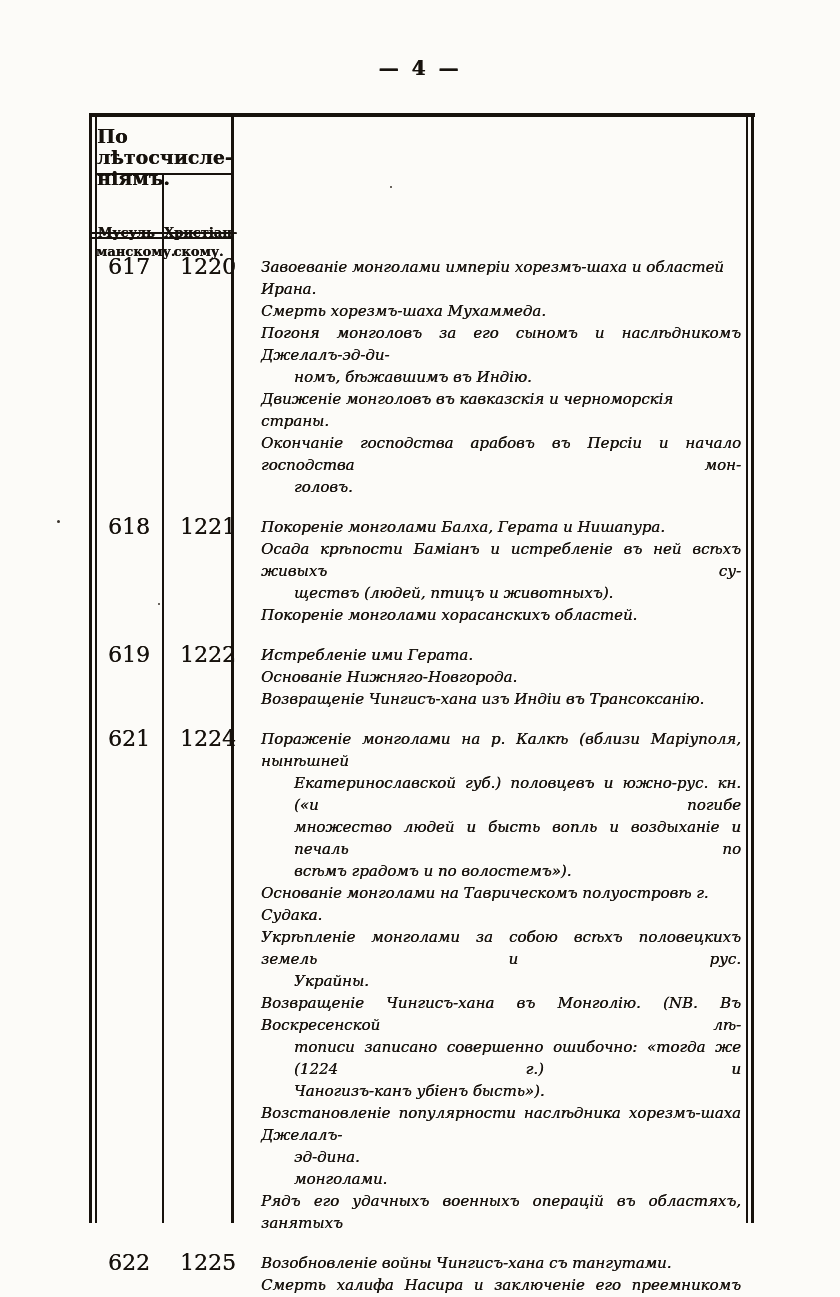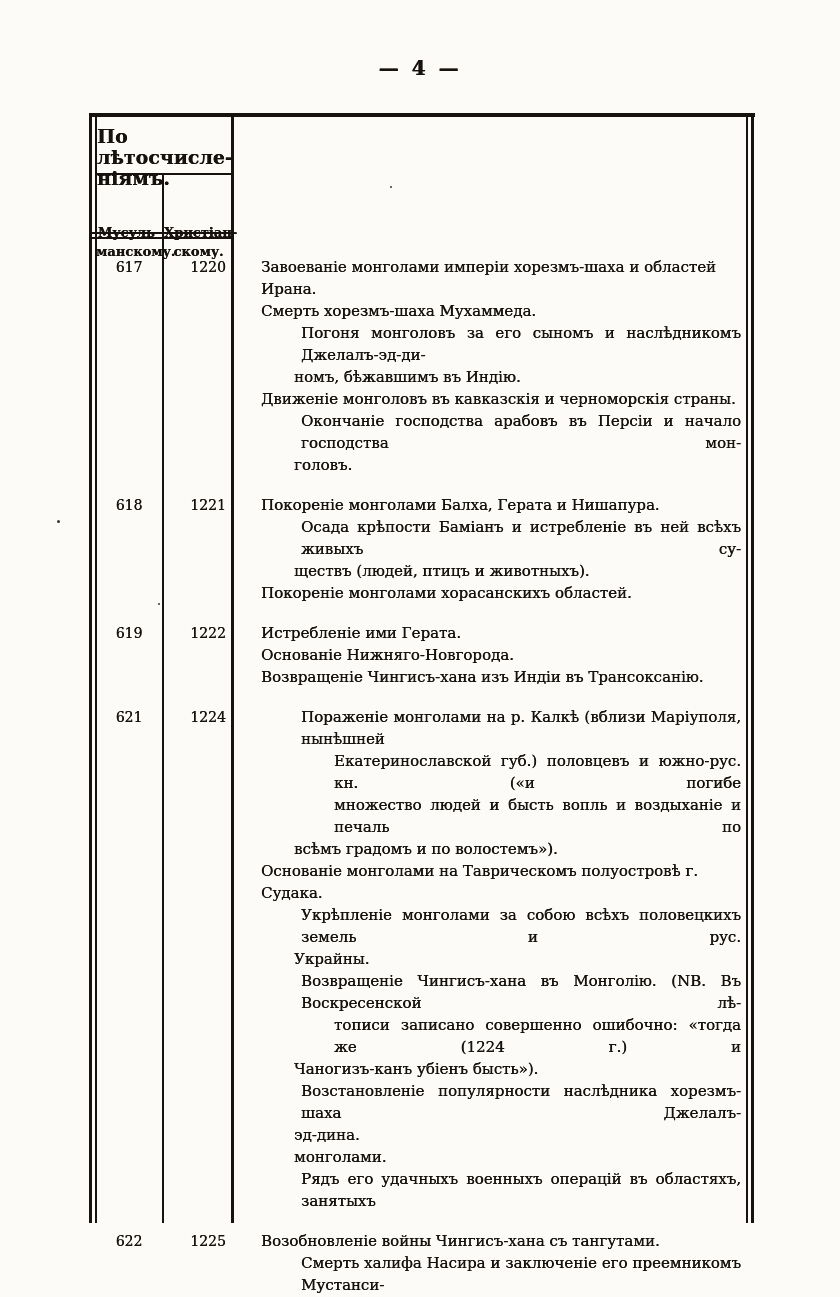--- a/index.html
+++ b/index.html
@@ -33,34 +33,35 @@
     text-shadow:0.3px 0.2px 0 currentColor;
     margin-top:40px;
   }
   .hdr-sub.muslim    { left:96px;  width:66px; }
   .hdr-sub.christian { left:164px; width:69px; }
 
   .rows { position:absolute; left:96px; top:256px; width:650px; }
   .row  { display:flex; align-items:flex-start; margin-bottom:18px; }
   .ycell {
     flex:none; text-align:center;
-    font-size:14px; line-height:22px;
+    font-size:22px; line-height:22px;
     text-shadow:0.3px 0.2px 0 currentColor;
   }
   .ycell.muslim    { width:66px; }
   .ycell.christian { width:92px;text-align:center; }
   .desc {
     flex:1; min-width:0;
     font-size:15px; line-height:22px;
     padding-left:7px; padding-right:5px;
     text-shadow:0.3px 0.2px 0 currentColor;
+    font-style:italic;
   }
   .line       { white-space:normal; }
   .line.cont  { padding-left:33px; }
-  .line.fill  { text-align:justify; text-align-last:justify;margin-left:40px; }
+  .line.fill  { text-align:justify; text-align-last:justify; }
 </style>
 </head>
 <body>
 
 <div class="page">
 
   <div class="page-number">— 4 —</div>
 
   <div class="rule" style="left:89px;  top:113px; width:666px; height:4px;"></div>
   <div class="rule" style="left:89px;  top:113px; width:3px;   height:1110px;"></div>

